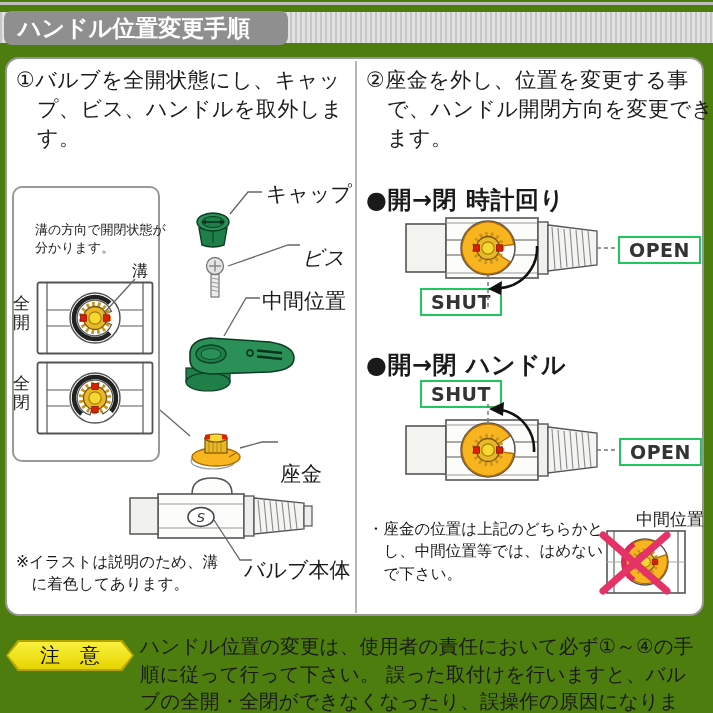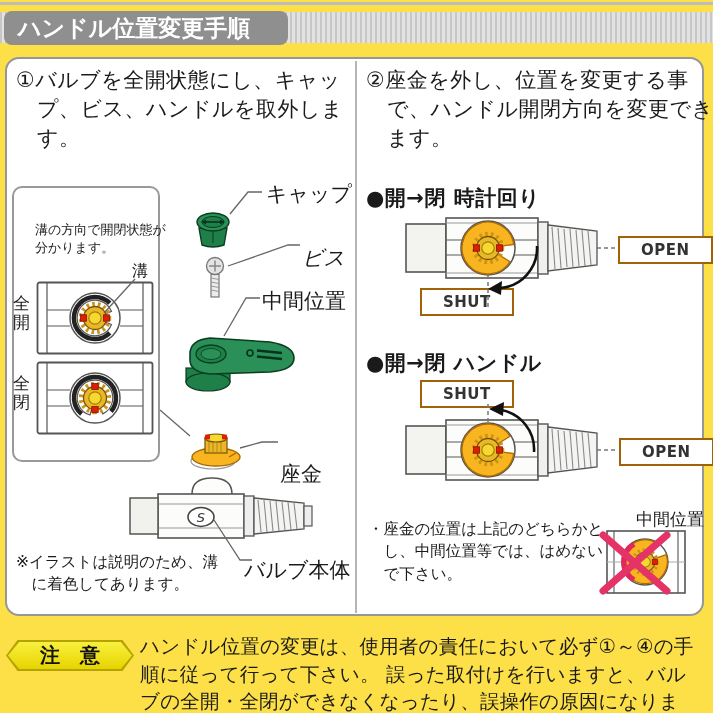--- a/index.html
+++ b/index.html
@@ -1,46 +1,46 @@
 <!DOCTYPE html>
 <html><head>
 <meta charset="utf-8">
 <style>
   html,body{margin:0;padding:0;background:#fff;}
-  .page{position:relative;width:713px;height:713px;background:#fde047;overflow:hidden;
+  .page{position:relative;width:713px;height:713px;background:#4d7c0f;overflow:hidden;
         font-family:"DejaVu Sans","Liberation Sans",sans-serif;color:#1a1a1a;}
   .abs{position:absolute;}
   
   .top-line{left:0;top:2px;width:713px;height:3px;background:#bdbdbd;}
   .stripe-bar{left:0;top:12px;width:713px;height:31px;
     background:repeating-linear-gradient(90deg,#c7c7c7 0 2px,#e2e2e2 2px 5px);}
   .title-pill{left:4px;top:11px;width:284px;height:34px;background:#8f8f8f;border-radius:8px;
     color:#fff;font-size:23px;font-weight:bold;line-height:34px;padding-left:14px;box-sizing:border-box;}
   
   .main-box{left:5px;top:57px;width:699px;height:559px;border:2.5px solid #979797;border-radius:14px;box-sizing:border-box;background:#fff;}
   .divider{left:355px;top:61px;width:0;height:552px;border-left:2px solid #b5b5b5;}
   
   .step{font-size:21px;line-height:1.38;padding-left:21px;text-indent:-21px;letter-spacing:0.5px;}
   .hang{padding-left:1em;text-indent:-1em;}
   .sp-box{left:12px;top:186px;width:148px;height:276px;border:2px solid #999;border-radius:10px;box-sizing:border-box;background:#fff;}
   .sp-title{left:22px;top:193px;font-size:19px;}
   .sp-desc{left:35px;top:221px;width:132px;font-size:13px;line-height:1.4;}
   .vlabel{font-size:17px;line-height:1.1;width:18px;word-break:break-all;}
   .plabel{font-size:21px;}
   .small-note{font-size:15.5px;line-height:1.45;}
-  .rheading{font-size:21px;font-weight:bold;letter-spacing:0.5px;}
-  .iobox{border:2px solid #a16207;background:#fff;font-size:15px;font-weight:600;color:#333;
-    padding:0 21px;line-height:24px;height:24px;letter-spacing:0.5px;}
+  .rheading{font-size:24px;font-weight:bold;letter-spacing:0.5px;}
+  .iobox{border:2px solid #22c55e;background:#fff;font-size:19px;font-weight:600;color:#333;
+    padding:0 9px;line-height:24px;height:24px;letter-spacing:0.5px;}
   .mid-label{font-size:17px;}
   
   .badge-outer{left:6px;top:640px;width:128px;height:31px;background:#b5a400;
     clip-path:polygon(0 50%,9% 0,91% 0,100% 50%,91% 100%,9% 100%);}
   .badge-inner{left:2px;top:2px;width:124px;height:27px;background:linear-gradient(180deg,#f9f03e,#e6d400);
     clip-path:polygon(0 50%,9% 0,91% 0,100% 50%,91% 100%,9% 100%);
-    font-size:20px;font-weight:bold;color:#111;text-align:center;line-height:27px;}
+    font-size:20px;font-weight:normal;color:#111;text-align:center;line-height:27px;}
   .caution-text{left:140px;top:633px;width:556px;font-size:19.5px;line-height:1.42;letter-spacing:0.2px;}
   svg{display:block;}
 </style>
 </head>
 <body>
 
 <div class="page">
 
   <svg width="0" height="0" style="position:absolute" aria-hidden="true">
     <defs>

